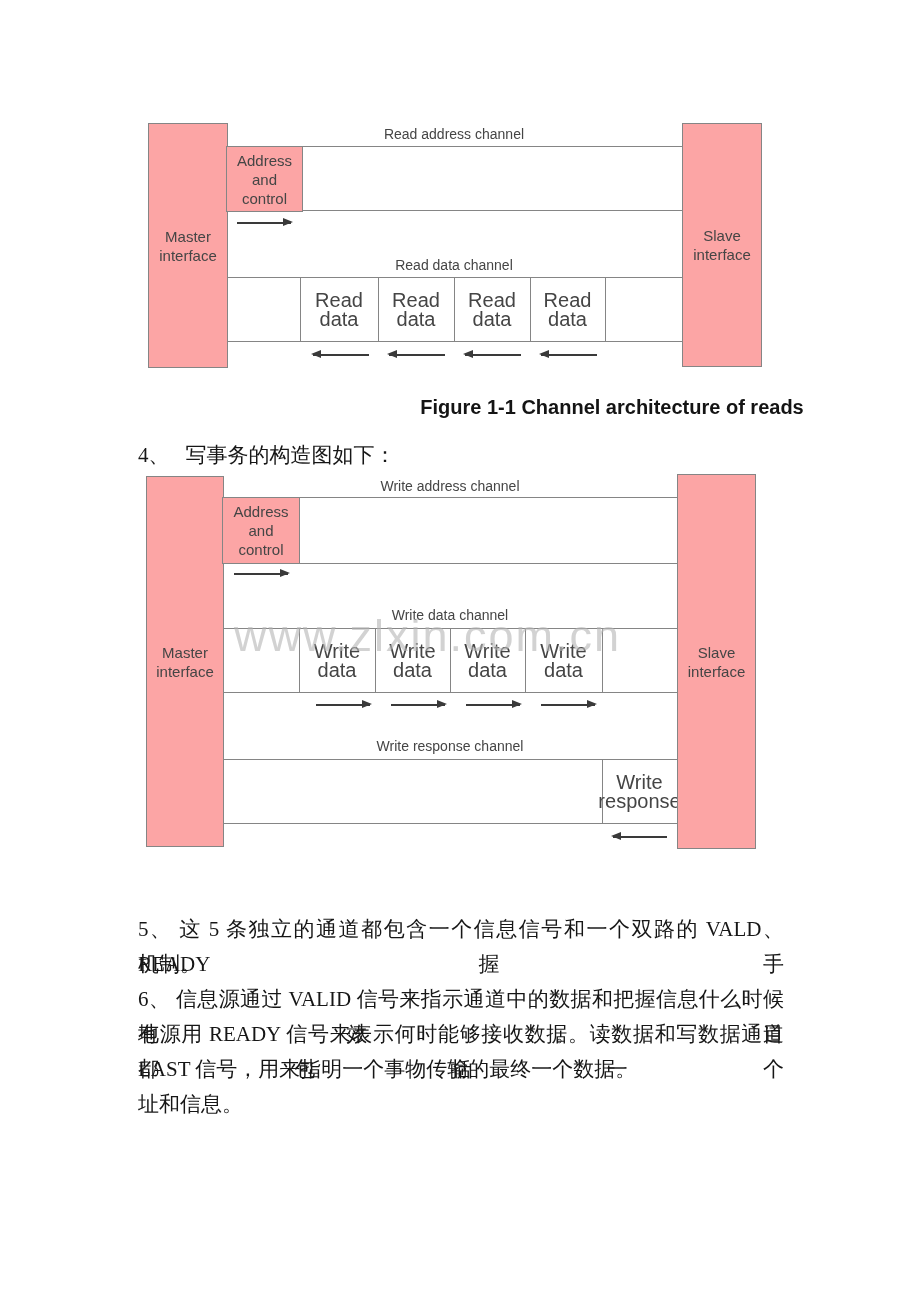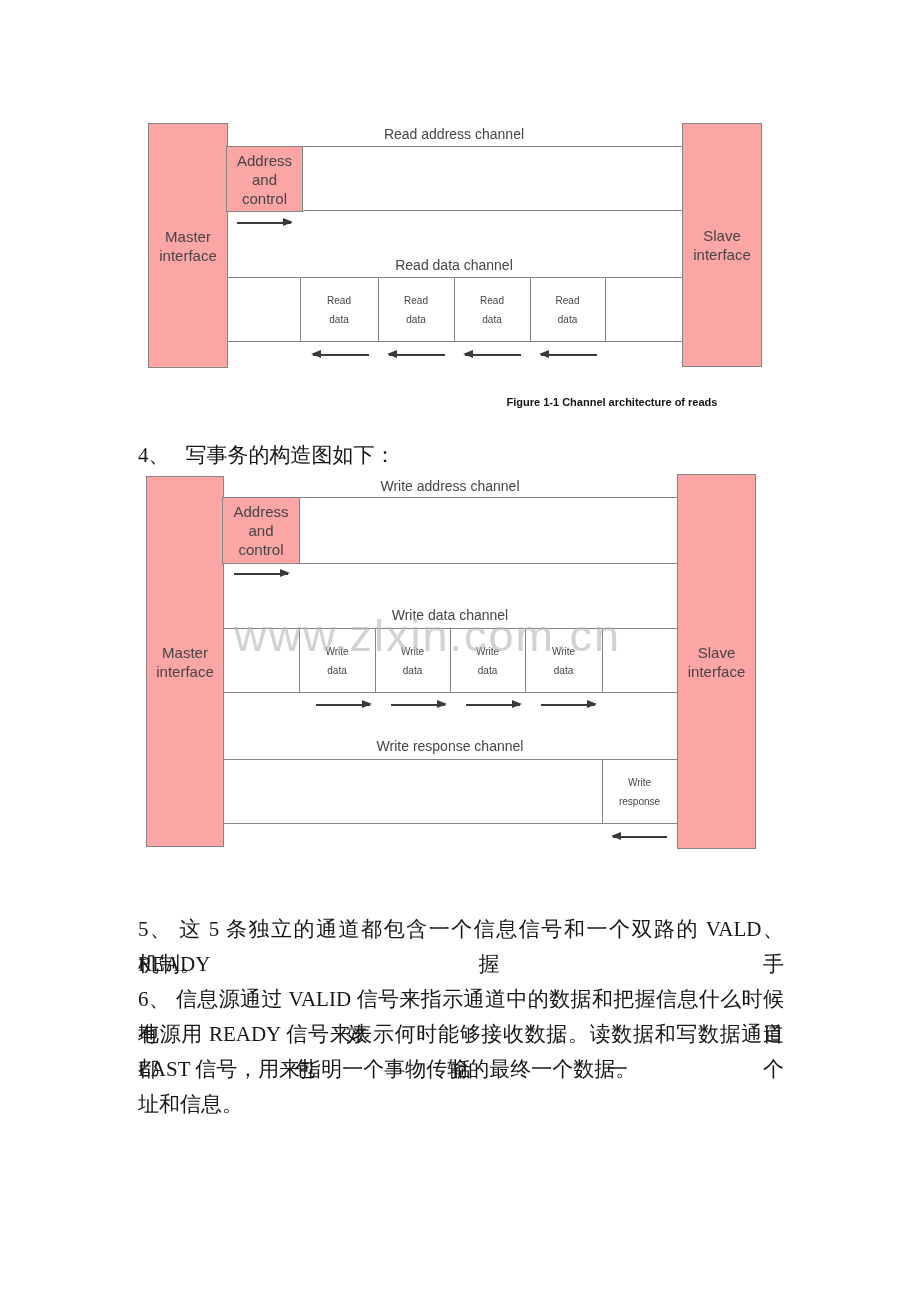--- a/index.html
+++ b/index.html
@@ -11,21 +11,21 @@
   .dbox {
     position:absolute; border:1px solid #858585; background:#fca5a5; z-index:2;
     display:flex; align-items:center; justify-content:center; text-align:center;
     white-space:pre-line; color:#454545; font-size:15px; line-height:19px;
   }
   .hline { position:absolute; height:1px; background:#858585; z-index:1; }
   .band  { position:absolute; border-top:1px solid #858585; border-bottom:1px solid #858585; z-index:1; }
   .vline { position:absolute; top:0; bottom:0; width:1px; background:#858585; }
   .cell  {
     position:absolute; top:0; bottom:0; display:flex; align-items:center; justify-content:center;
-    text-align:center; white-space:pre-line; color:#454545; font-size:10px; line-height:19px;
+    text-align:center; white-space:pre-line; color:#454545; font-size:20px; line-height:19px;
   }
   .dlabel {
     position:absolute; text-align:center; color:#454545; font-size:14px; z-index:4;
   }
   
   .arr { position:absolute; height:10px; z-index:2; }
   .arr .shaft { position:absolute; left:1px; right:1px; top:4px; height:1.5px; background:#3a3a3a; }
   .arr.r::after {
     content:""; position:absolute; right:-1px; top:0.2px; width:0; height:0;
     border-left:10px solid #3a3a3a; border-top:4.6px solid transparent; border-bottom:4.6px solid transparent;
@@ -35,21 +35,21 @@
     border-right:10px solid #3a3a3a; border-top:4.6px solid transparent; border-bottom:4.6px solid transparent;
   }
   
   .watermark {
     position:absolute; z-index:5; color:rgba(183,183,183,0.62);
     font-size:45px; letter-spacing:2px; font-family:"Liberation Sans","DejaVu Sans",sans-serif;
     pointer-events:none;
   }
   
   .caption {
-    position:absolute; font-weight:bold; color:#141414; font-size:11px;
+    position:absolute; font-weight:bold; color:#141414; font-size:20px;
     width:400px; text-align:center; font-family:"Liberation Sans","DejaVu Sans",sans-serif;
   }
   
   .cn {
     position:absolute; color:#161616; font-size:21px;
     font-family:"Liberation Serif","DejaVu Serif",serif;
   }
   .para { left:138px; width:646px; }
   .tline { height:35px; line-height:35px; }
   .just  { text-align:justify; text-align-last:justify; }

